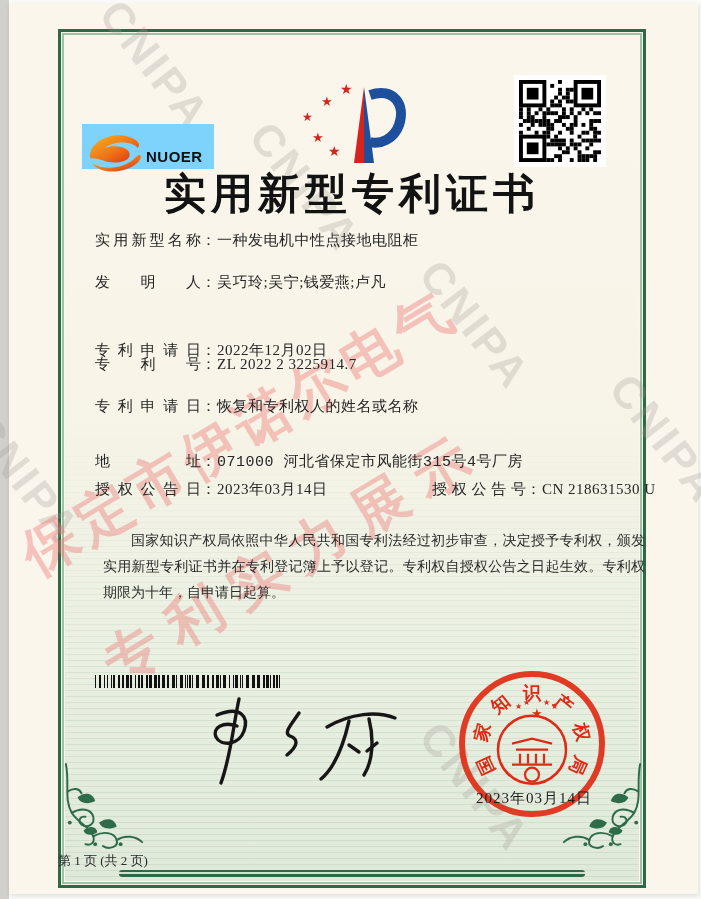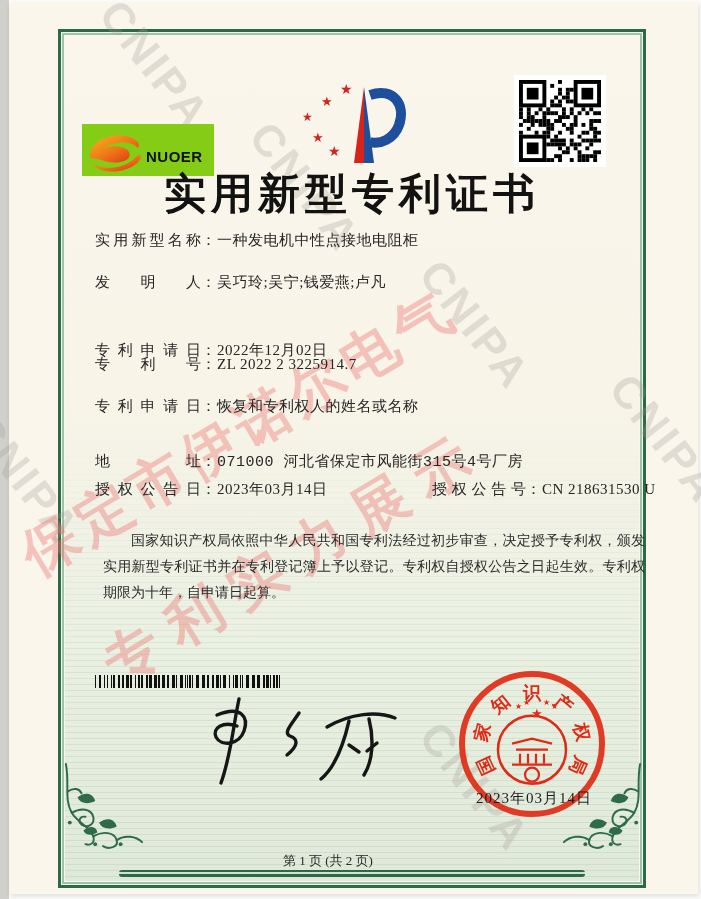--- a/index.html
+++ b/index.html
@@ -22,21 +22,21 @@
             background:linear-gradient(180deg,#faf6ec 0%,#f8f4e8 42%,#eaf0e2 72%,#dfe9da 100%);}
   .frame-waves{position:absolute;inset:4px;
       background:repeating-linear-gradient(180deg,rgba(96,148,104,.13) 0 1px,rgba(0,0,0,0) 1px 6px);
       -webkit-mask-image:linear-gradient(180deg,transparent 0 46%,#000 78%);
       mask-image:linear-gradient(180deg,transparent 0 46%,#000 78%);}
   .bottom-band{position:absolute;left:58px;right:58px;bottom:8px;height:7px;border-radius:3px;
       background:linear-gradient(180deg,#2d6947 0 2px,#cfe3cf 2px 4px,#2d6947 4px 7px);z-index:3;}
   .flourish{position:absolute;z-index:4;}
   
   .cert-no{position:absolute;left:86px;top:66px;font-size:15px;color:#2b2b2b;letter-spacing:1px;z-index:3;}
-  .nuoer{position:absolute;left:73px;top:121px;width:132px;height:52px;background:#84cc16;z-index:3;}
+  .nuoer{position:absolute;left:73px;top:121px;width:132px;height:45px;background:#7dd3fc;z-index:3;}
   .nuoer-text{position:absolute;left:64px;top:24px;font-family:"Liberation Sans","DejaVu Sans",sans-serif;
               font-weight:bold;font-size:15px;color:#101010;letter-spacing:.5px;}
   .cnipa{position:absolute;left:279px;top:80px;width:120px;height:84px;z-index:3;}
   .cnipa .star{position:absolute;color:#d6231c;line-height:1;}
   .qr{position:absolute;left:505px;top:72px;width:92px;height:92px;background:#fff;z-index:3;
       display:flex;align-items:center;justify-content:center;}
   .title{position:absolute;left:49px;top:163px;width:588px;text-align:center;font-size:42px;
          font-weight:bold;letter-spacing:5px;color:#121212;z-index:3;}
   
   .fields{position:absolute;left:86px;top:228px;width:556px;z-index:3;font-size:15px;color:#262626;}
@@ -58,21 +58,21 @@
   .signer div{margin-bottom:10px;}
   .signature{position:absolute;left:190px;top:688px;z-index:4;}
   .seal{position:absolute;left:450px;top:668px;width:146px;height:146px;border-radius:50%;
         border:6px solid rgba(223,43,21,.92);box-sizing:border-box;z-index:4;}
   .seal-char{position:absolute;left:50%;top:50%;width:22px;height:22px;margin:-11px 0 0 -11px;
              text-align:center;font-size:18px;font-weight:bold;color:#df2b15;line-height:22px;}
   .seal-emblem{position:absolute;left:50%;top:50%;transform:translate(-50%,-46%);}
   .seal-star{position:absolute;color:#df2b15;line-height:1;}
   .seal-date{position:absolute;left:455px;top:786px;width:140px;text-align:center;z-index:5;
              font-size:15px;color:#1d1d1d;letter-spacing:1px;}
-  .footer{position:absolute;left:49px;top:849px;width:540px;text-align:center;font-size:13px;
+  .footer{position:absolute;left:49px;top:849px;width:540px;font-size:13px;
           color:#2b2b2b;z-index:5;}
 </style>
 </head>
 <body>
 
 <div class="scan-edge"></div>
 
 <div class="page">
 
   <div class="wm-gray" style="left:250px;top:100px;">CNIPA</div>

